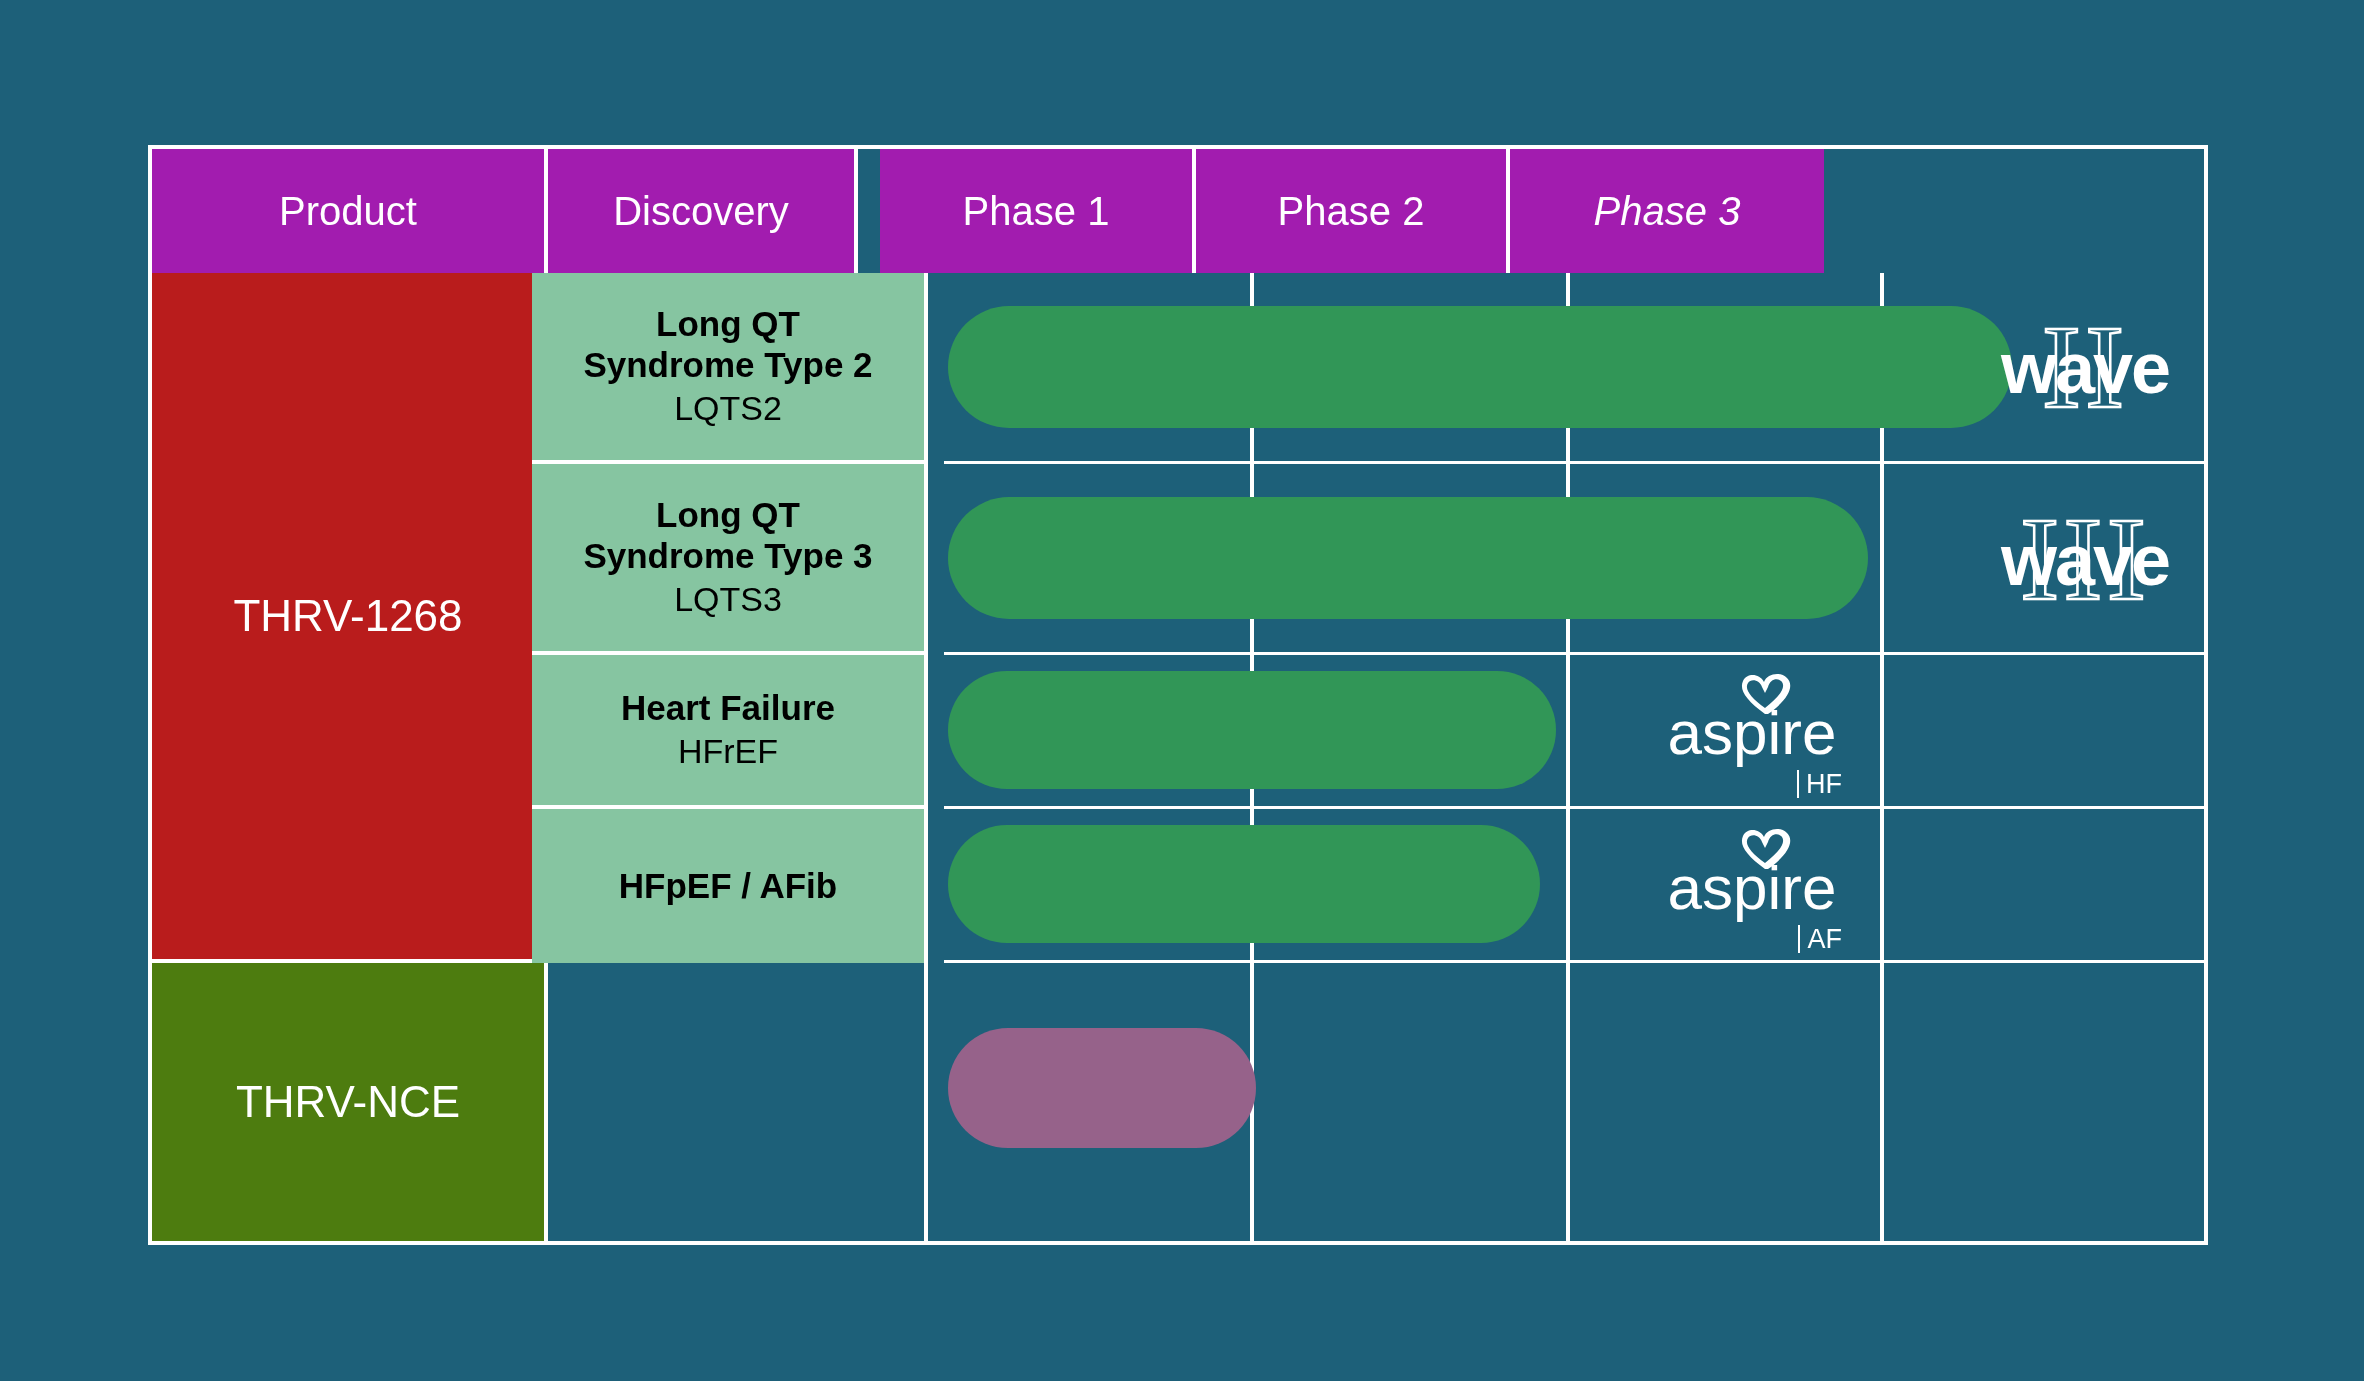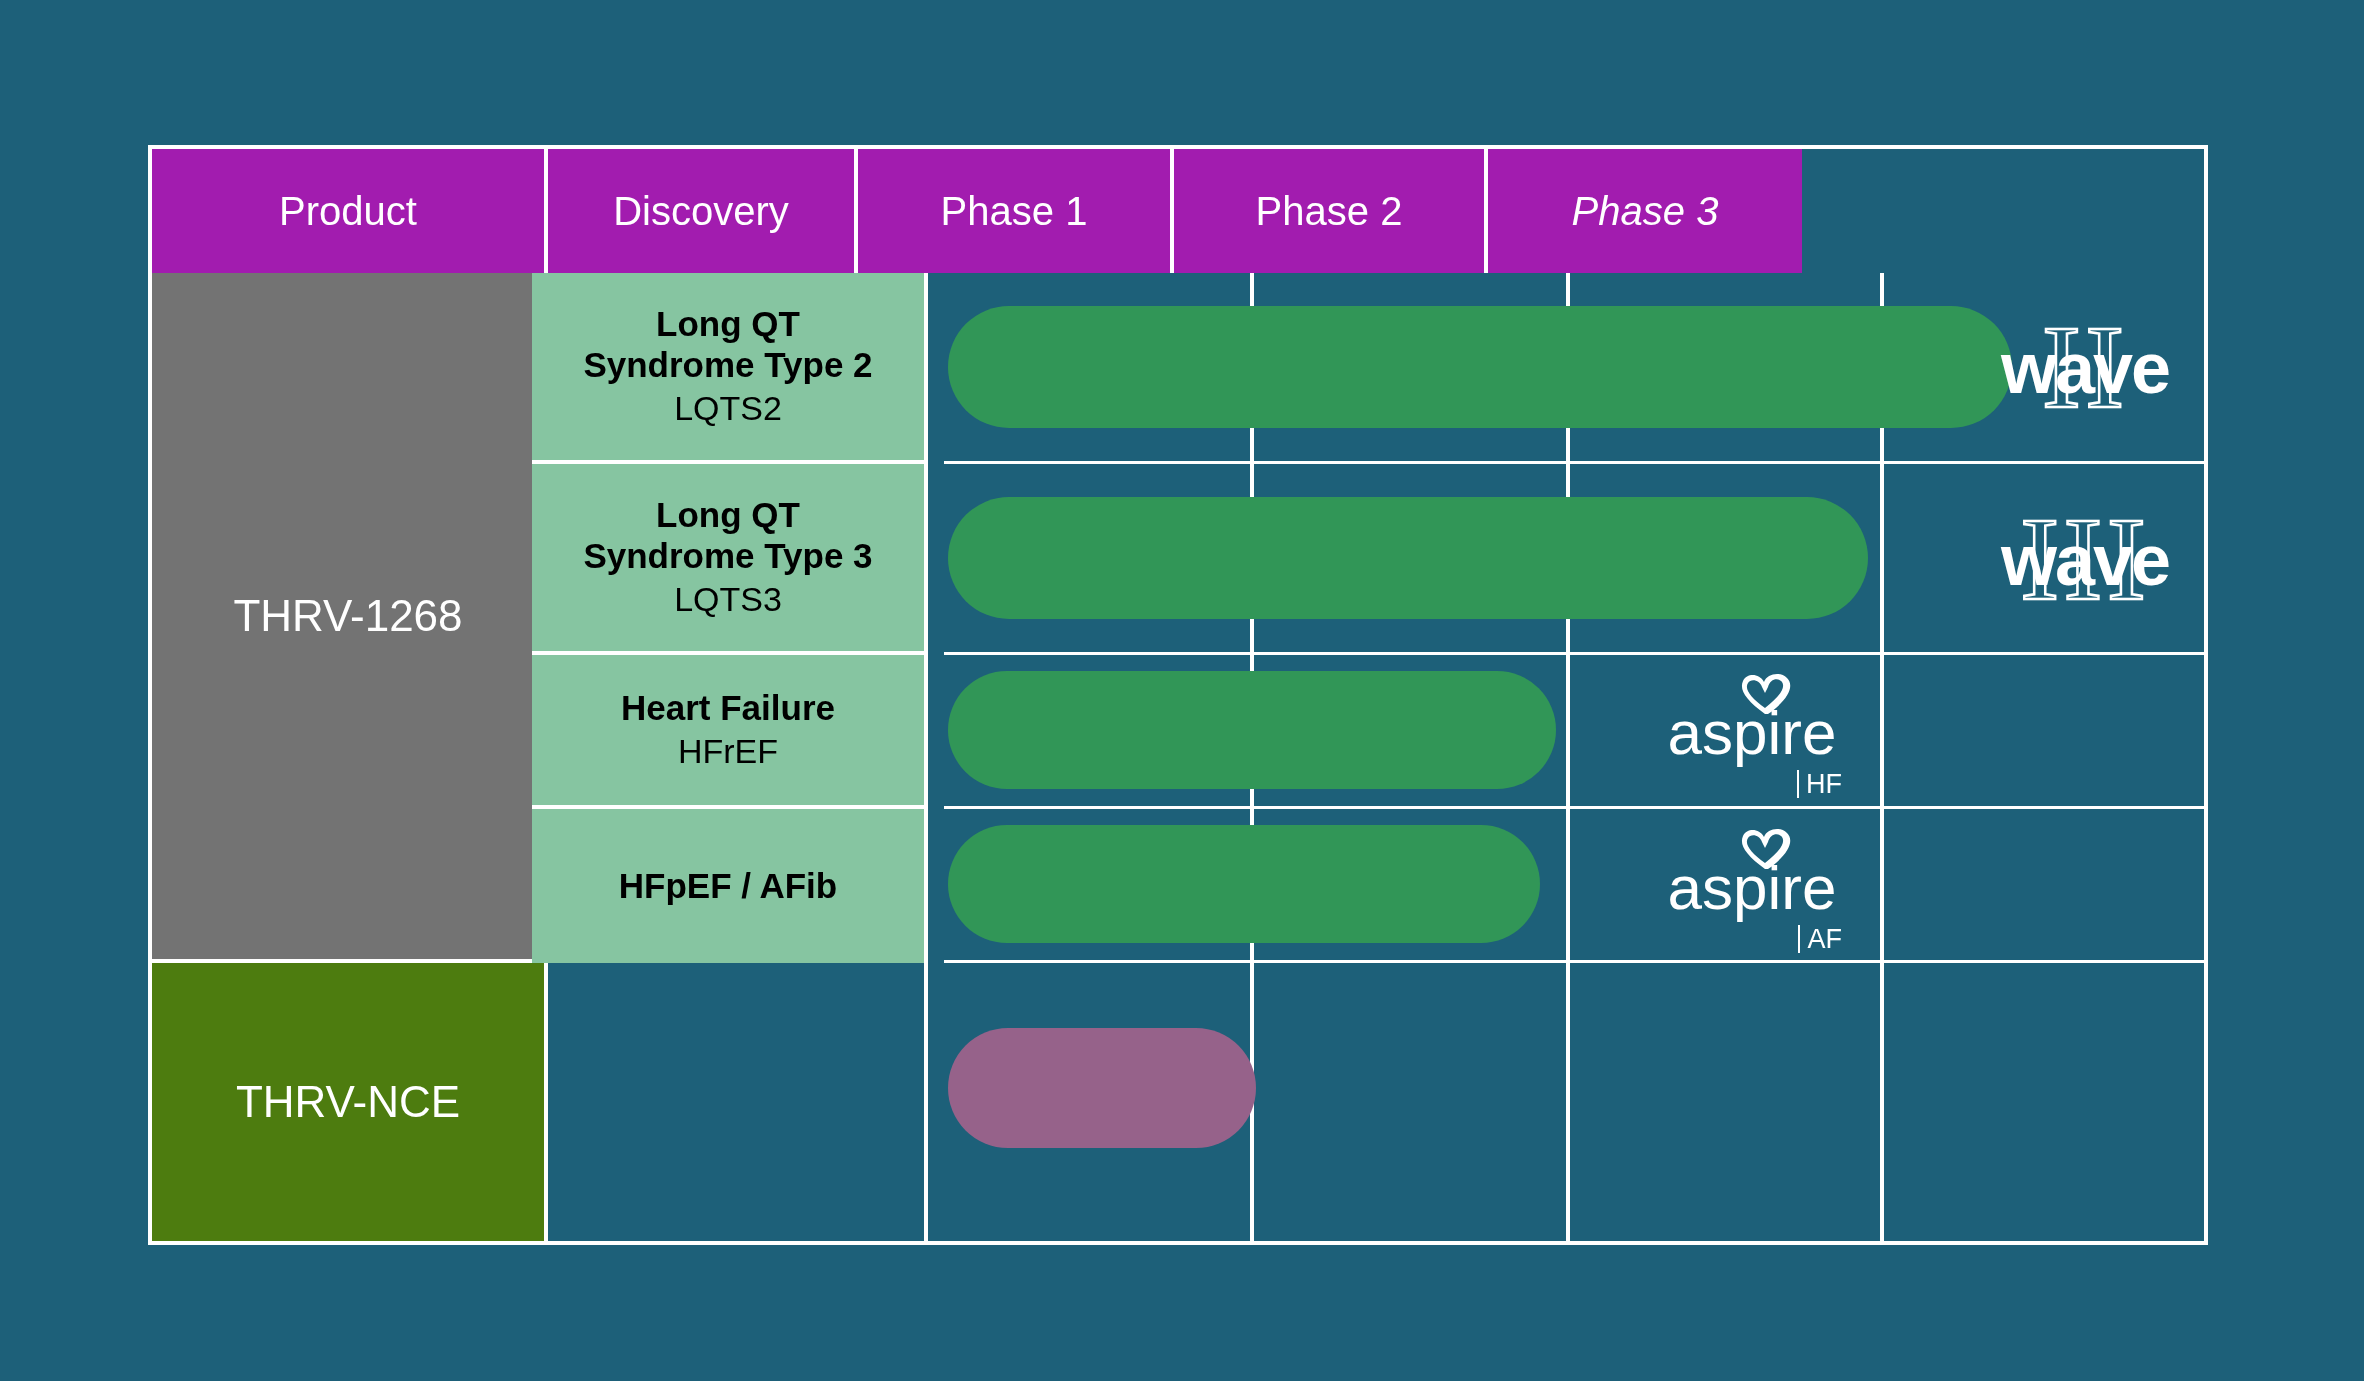--- a/index.html
+++ b/index.html
@@ -34,21 +34,21 @@
     align-items:center;
     justify-content:center;
     box-sizing:border-box;
     border-right:4px solid #ffffff;
     height:100%;
   }
   .header-cell:last-child{border-right:none;}
   .col-product   {width:396px;}
   .col-indication{width:396px;}
   .col-discovery {width:310px;}
-  .col-phase1    {width:316px;}
+  .col-phase1    {width:316px;margin-left:22px;}
   .col-phase2    {width:314px;}
   .col-phase3    {width:314px;font-style:italic;}
 
   
   .body-area{
     position:absolute;
     left:0; top:124px;
     width:100%;
     height:968px;
   }
@@ -66,21 +66,21 @@
     left:0; width:100%;
     display:flex;
     align-items:center;
     justify-content:center;
     color:#ffffff;
     font-size:44px;
     box-sizing:border-box;
     border-bottom:4px solid #ffffff;
   }
   .product-block:last-child{border-bottom:none;}
-  .product-thrv1268{top:0;   height:690px; background:#737373;}
+  .product-thrv1268{top:0;   height:690px; background:#b91c1c;}
   .product-thrvnce {top:690px;height:278px; background:#4d7c0f;}
 
   
   .indication-col{
     position:absolute;
     left:380px; top:0;
     width:396px; height:100%;
     border-right:4px solid #ffffff;
     box-sizing:border-box;
     padding-left:44px;

